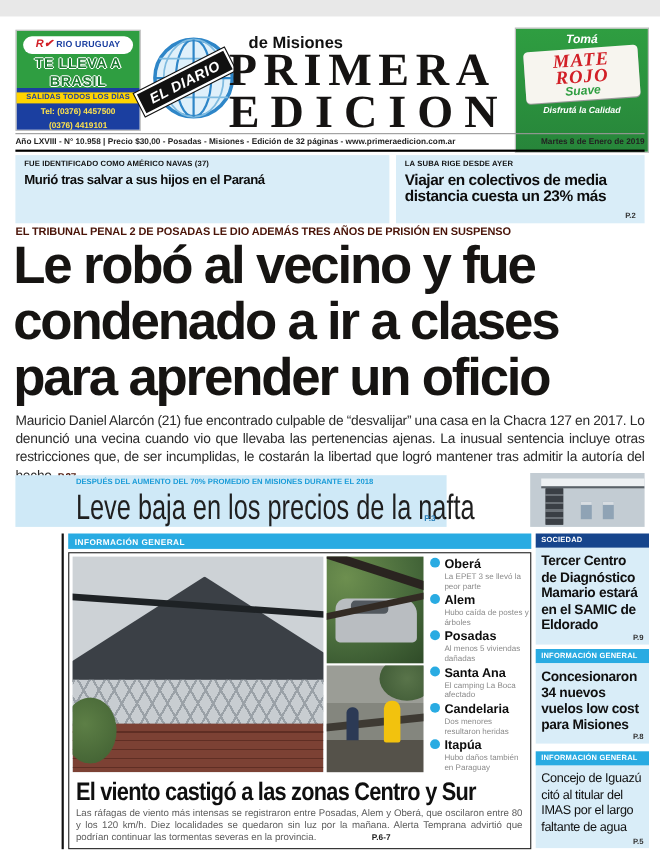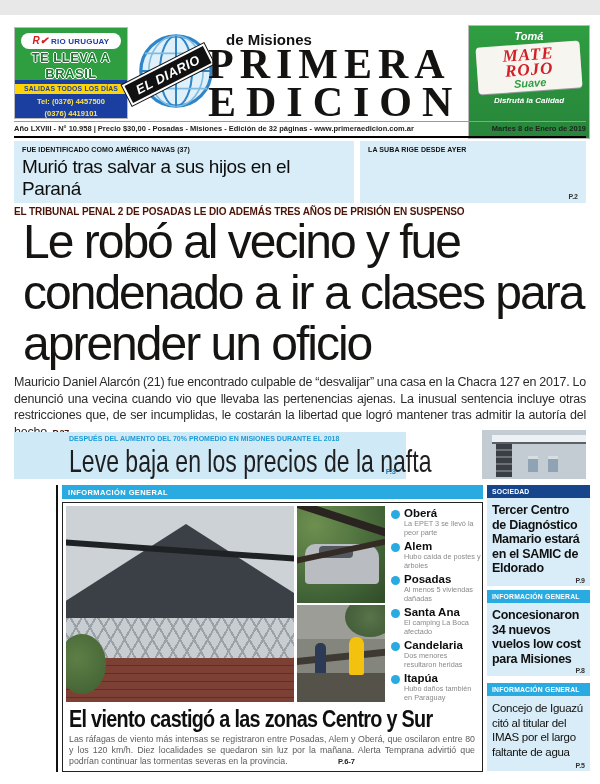--- a/index.html
+++ b/index.html
@@ -40,29 +40,29 @@
   .mr-bottom{color:#fff;font-style:italic;font-size:8px;font-weight:bold;margin-top:5px;}
 
   .infoline{position:absolute;left:14px;top:106px;width:572px;border-top:1px solid #999;
             border-bottom:2px solid #000;padding:2px 0 3px;display:flex;justify-content:space-between;
             font-size:7.5px;font-weight:bold;color:#222;}
 
   
   .box-tl{position:absolute;left:14px;top:126px;width:340px;height:62px;background:#d9edf8;padding:5px 8px;}
   .box-tr{position:absolute;left:360px;top:126px;width:226px;height:62px;background:#d9edf8;padding:5px 8px;}
   .kick-sm{font-size:7px;font-weight:bold;color:#111;letter-spacing:.1px;}
-  .hl-tl{font-size:19px;font-weight:normal;letter-spacing:-0.4px;margin-top:3px;color:#0d0d0d;}
+  .hl-tl{font-size:12px;font-weight:bold;letter-spacing:-0.4px;margin-top:3px;color:#0d0d0d;}
   .sub-tl{font-size:8.3px;color:#666;margin-top:4px;}
   .pg{font-weight:bold;color:#333;}
   .hl-tr{font-size:14px;font-weight:bold;letter-spacing:-0.4px;line-height:15px;margin-top:3px;color:#0d0d0d;}
   .pg-tr{position:absolute;right:8px;bottom:3px;font-size:7px;font-weight:bold;color:#333;}
 
   
   .lead-kick{position:absolute;left:14px;top:191px;font-size:10px;font-weight:bold;color:#4a1408;letter-spacing:-0.1px;}
-  .lead-hl{position:absolute;left:23px;top:201px;width:578px;font-weight:normal;font-size:48px;
+  .lead-hl{position:absolute;left:12px;top:201px;width:578px;font-weight:bold;font-size:48px;
            letter-spacing:-2px;line-height:51px;color:#161412;}
   .lead-body{position:absolute;left:14px;top:359px;width:572px;font-size:12.5px;line-height:16.5px;
              color:#2b2b2b;text-align:justify;letter-spacing:-0.2px;word-spacing:-1px;}
   .lead-body .pg{font-size:9px;color:#4a1408;}
 
   
   .nafta{position:absolute;left:14px;top:417px;width:392px;height:47px;background:#cfe9f7;padding:3px 0 0 55px;}
   .nafta .kick{font-size:7px;font-weight:bold;color:#1b9cd8;}
   .nafta-hl{display:inline-block;transform:scaleX(0.72);transform-origin:left top;font-size:32px;
             color:#1f1f1f;letter-spacing:0;margin-top:1px;white-space:nowrap;}
@@ -98,21 +98,21 @@
   .pc-branch2{position:absolute;left:-6px;top:40px;width:120px;height:6px;background:#332b24;transform:rotate(-12deg);}
   .photo-people{position:absolute;left:234px;top:102px;width:88px;height:97px;overflow:hidden;
                 background:linear-gradient(180deg,#9b9d96 0 35%,#84867e 35% 70%,#55524a 70%);}
   .pp-trunk{position:absolute;left:-8px;top:48px;width:110px;height:7px;background:#3e3a33;transform:rotate(-6deg);}
   .pp-fig1{position:absolute;left:18px;top:38px;width:11px;height:30px;background:#2c3a55;border-radius:5px 5px 0 0;}
   .pp-fig2{position:absolute;left:52px;top:32px;width:15px;height:38px;background:#f2c20e;border-radius:7px 7px 2px 2px;}
   .pp-green{position:absolute;right:-10px;top:-8px;width:50px;height:40px;border-radius:50%;
             background:radial-gradient(circle,#59744a,#3c5733);}
   .bullets{position:absolute;left:328px;top:4px;width:90px;}
   .b-item{margin-bottom:3px;}
-  .b-place{font-size:11.5px;font-weight:bold;color:#0d0d0d;display:flex;align-items:flex-end;}
+  .b-place{font-size:11.5px;font-weight:bold;color:#0d0d0d;display:flex;align-items:flex-start;}
   .b-dot{display:inline-block;width:9px;height:9px;border-radius:50%;background:#29abe2;margin-right:4px;flex:0 0 9px;}
   .b-detail{font-size:7.3px;line-height:8.5px;color:#8a8a8a;margin:1px 0 0 13px;}
   .storm-hl{position:absolute;left:6px;top:203px;white-space:nowrap;transform:scaleX(0.86);transform-origin:left top;
             font-size:23px;font-weight:bold;letter-spacing:-0.8px;color:#0f0f0f;}
   .storm-body{position:absolute;left:6px;top:231px;width:406px;font-size:8.8px;line-height:11px;
               color:#5c5c5c;text-align:justify;}
   .storm-body .pg{font-size:7.5px;color:#222;padding-left:48px;}
 
   
   .sbox{position:absolute;left:487px;width:103px;}
@@ -167,20 +167,21 @@
     <span data-name="edition-info">Año LXVIII - N° 10.958 | Precio $30,00 - Posadas - Misiones - Edición de 32 páginas - www.primeraedicion.com.ar</span>
     <span data-name="edition-date">Martes 8 de Enero de 2019</span>
   </div>
 
   <div class="box-tl" data-name="story-parana">
     <div class="kick-sm" data-name="story-parana-kicker">FUE IDENTIFICADO COMO AMÉRICO NAVAS (37)</div>
     <div class="hl-tl" data-name="story-parana-headline">Murió tras salvar a sus hijos en el Paraná</div>
   </div>
   <div class="box-tr" data-name="story-colectivos">
     <div class="kick-sm" data-name="story-colectivos-kicker">LA SUBA RIGE DESDE AYER</div>
+    <div class="hl-tr" data-name="story-colectivos-headline">Viajar en colectivos de media distancia cuesta un 23% más</div>
     <div class="pg-tr" data-name="story-colectivos-page">P.2</div>
   </div>
 
   <div class="lead-kick" data-name="lead-kicker">EL TRIBUNAL PENAL 2 DE POSADAS LE DIO ADEMÁS TRES AÑOS DE PRISIÓN EN SUSPENSO</div>
   <div class="lead-hl" data-name="lead-headline">Le robó al vecino y fue condenado a ir a clases para aprender un oficio</div>
   <div class="lead-body" data-name="lead-body"><span data-name="lead-body-text">Mauricio Daniel Alarcón (21) fue encontrado culpable de “desvalijar” una casa en la Chacra 127 en 2017. Lo denunció una vecina cuando vio que llevaba las pertenencias ajenas. La inusual sentencia incluye otras restricciones que, de ser incumplidas, le costarán la libertad que logró mantener tras admitir la autoría del hecho. </span><span class="pg" data-name="lead-page">P.27</span></div>
 
   <div class="nafta" data-name="story-nafta">
     <div class="kick" data-name="story-nafta-kicker" style="font-size:7px;font-weight:bold;color:#1b9cd8;">DESPUÉS DEL AUMENTO DEL 70% PROMEDIO EN MISIONES DURANTE EL 2018</div>
     <div><span class="nafta-hl" data-name="story-nafta-headline">Leve baja en los precios de la nafta</span></div>

